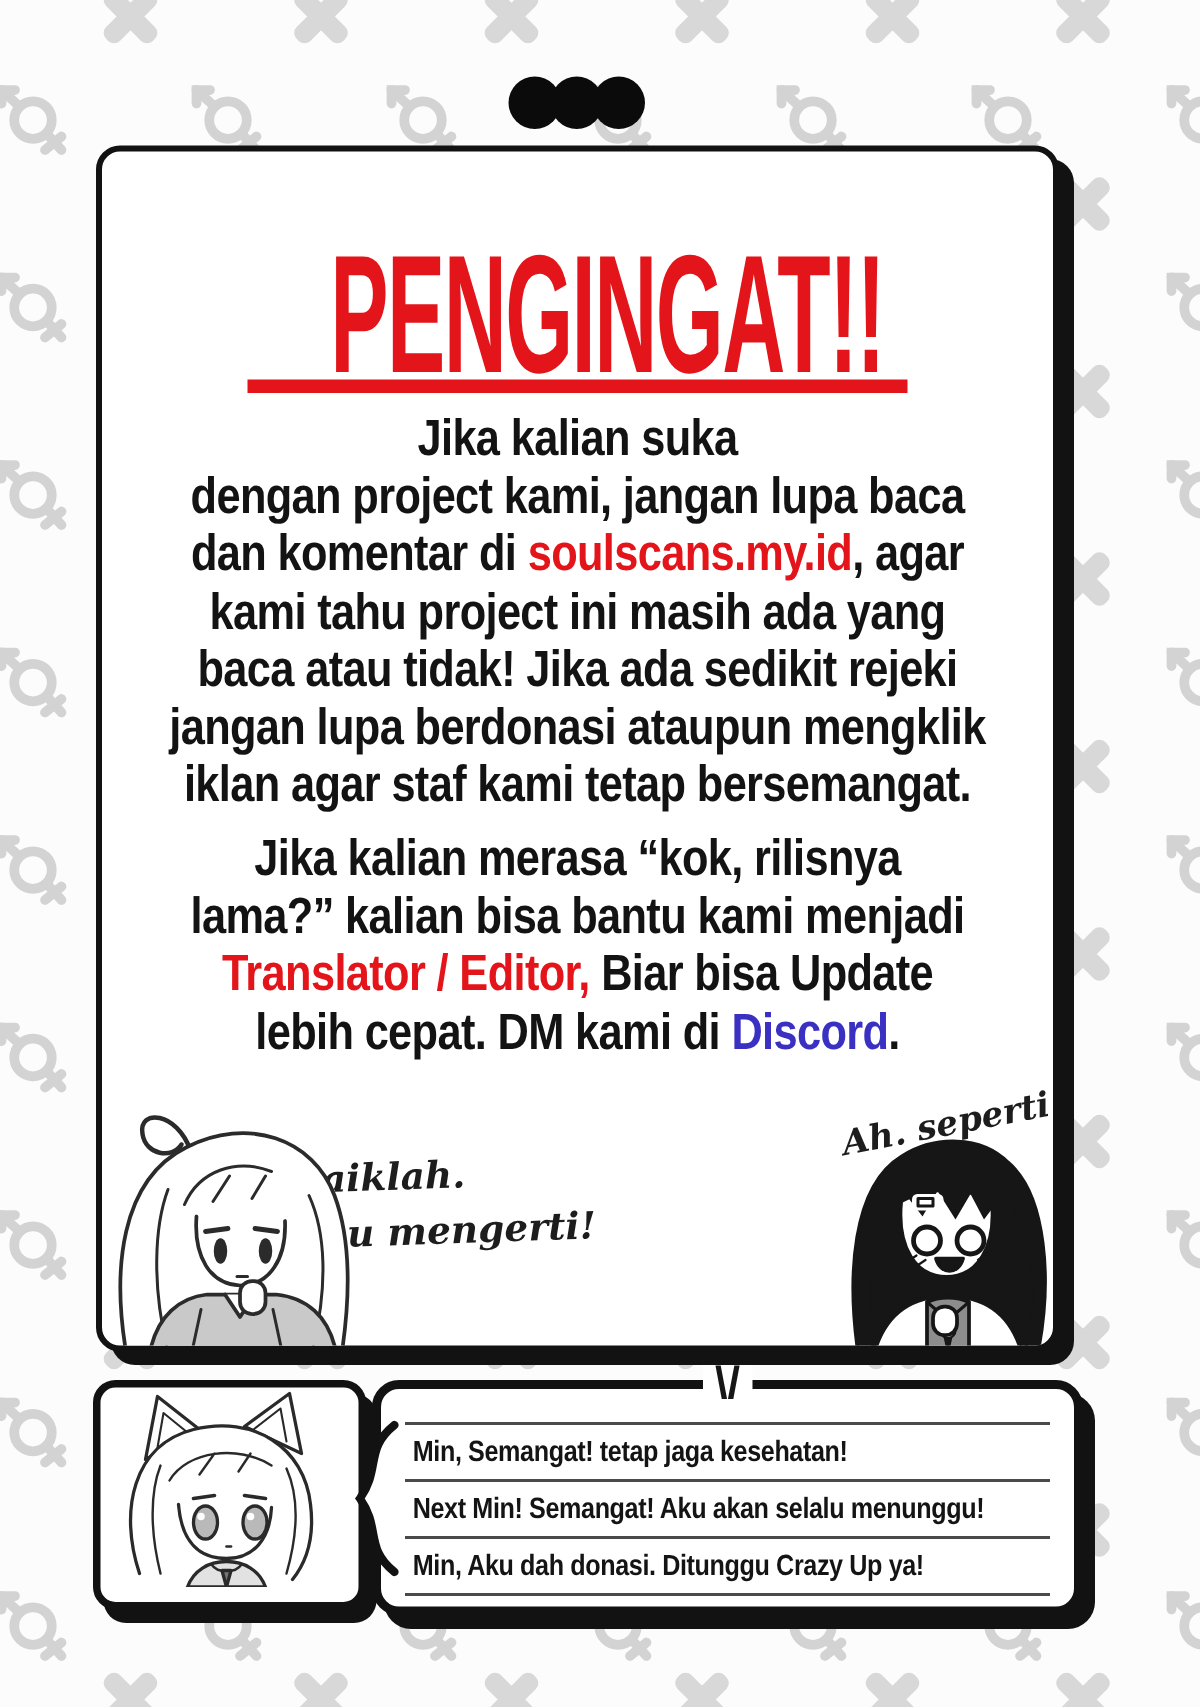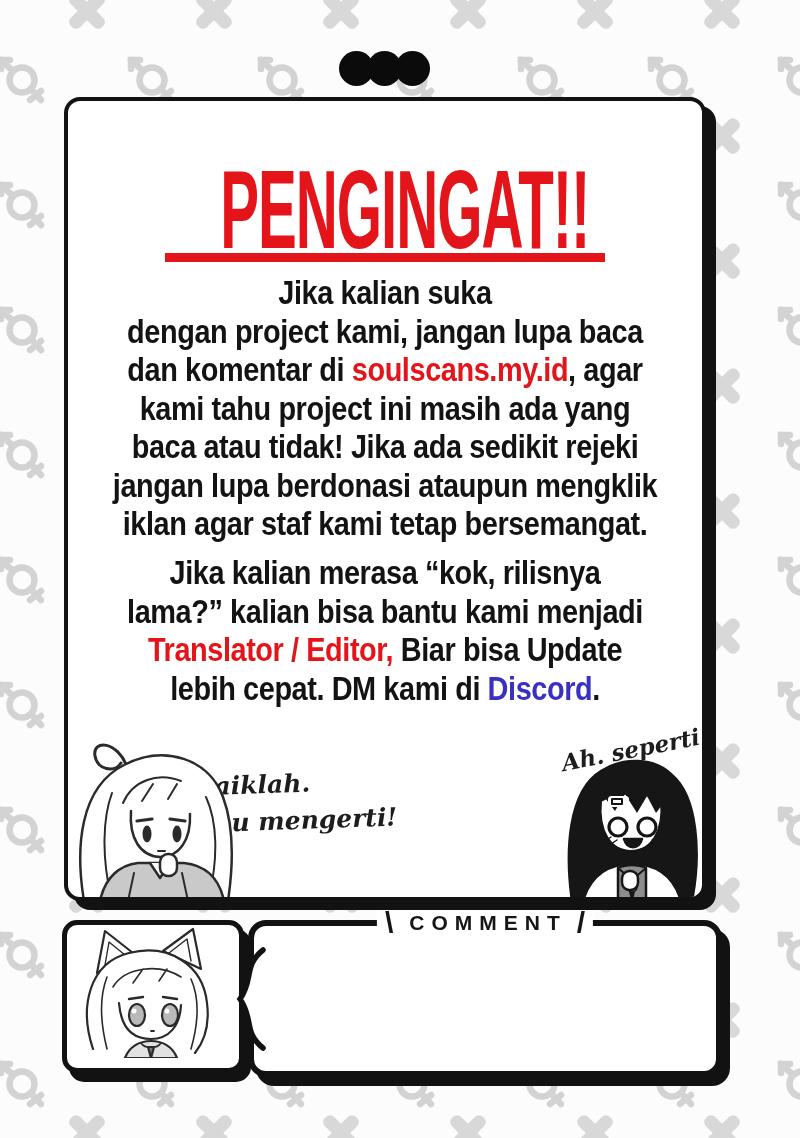--- a/index.html
+++ b/index.html
@@ -1074,18 +1074,28 @@
     </svg>
   </div>
 
   <div class="comment-box">
     <svg class="brace" width="30" height="100" viewBox="0 0 30 100">
       <path d="M26,4 C8,18 19,30 5,50 C19,70 8,82 26,96 L26,4 Z" fill="#ffffff" stroke="none"></path>
       <path d="M28,1 C8,17 19,30 5,50 C19,70 8,83 28,99" fill="none" stroke="#121212" stroke-width="5.5" stroke-linecap="round"></path>
     </svg>
     <div class="comment-title">
       <span class="slash">\</span>
-      <span class="ctext">COMMENT</span>
       <span class="slash">/</span>
     </div>
+    <div class="comment-list">
+      <div class="comment-row">
+        <div class="comment-text">Min, Semangat! tetap jaga kesehatan!</div>
+      </div>
+      <div class="comment-row">
+        <div class="comment-text">Next Min! Semangat! Aku akan selalu menunggu!</div>
+      </div>
+      <div class="comment-row">
+        <div class="comment-text">Min, Aku dah donasi. Ditunggu Crazy Up ya!</div>
+      </div>
+    </div>
   </div>
 
 </div>
 
 </body></html>

